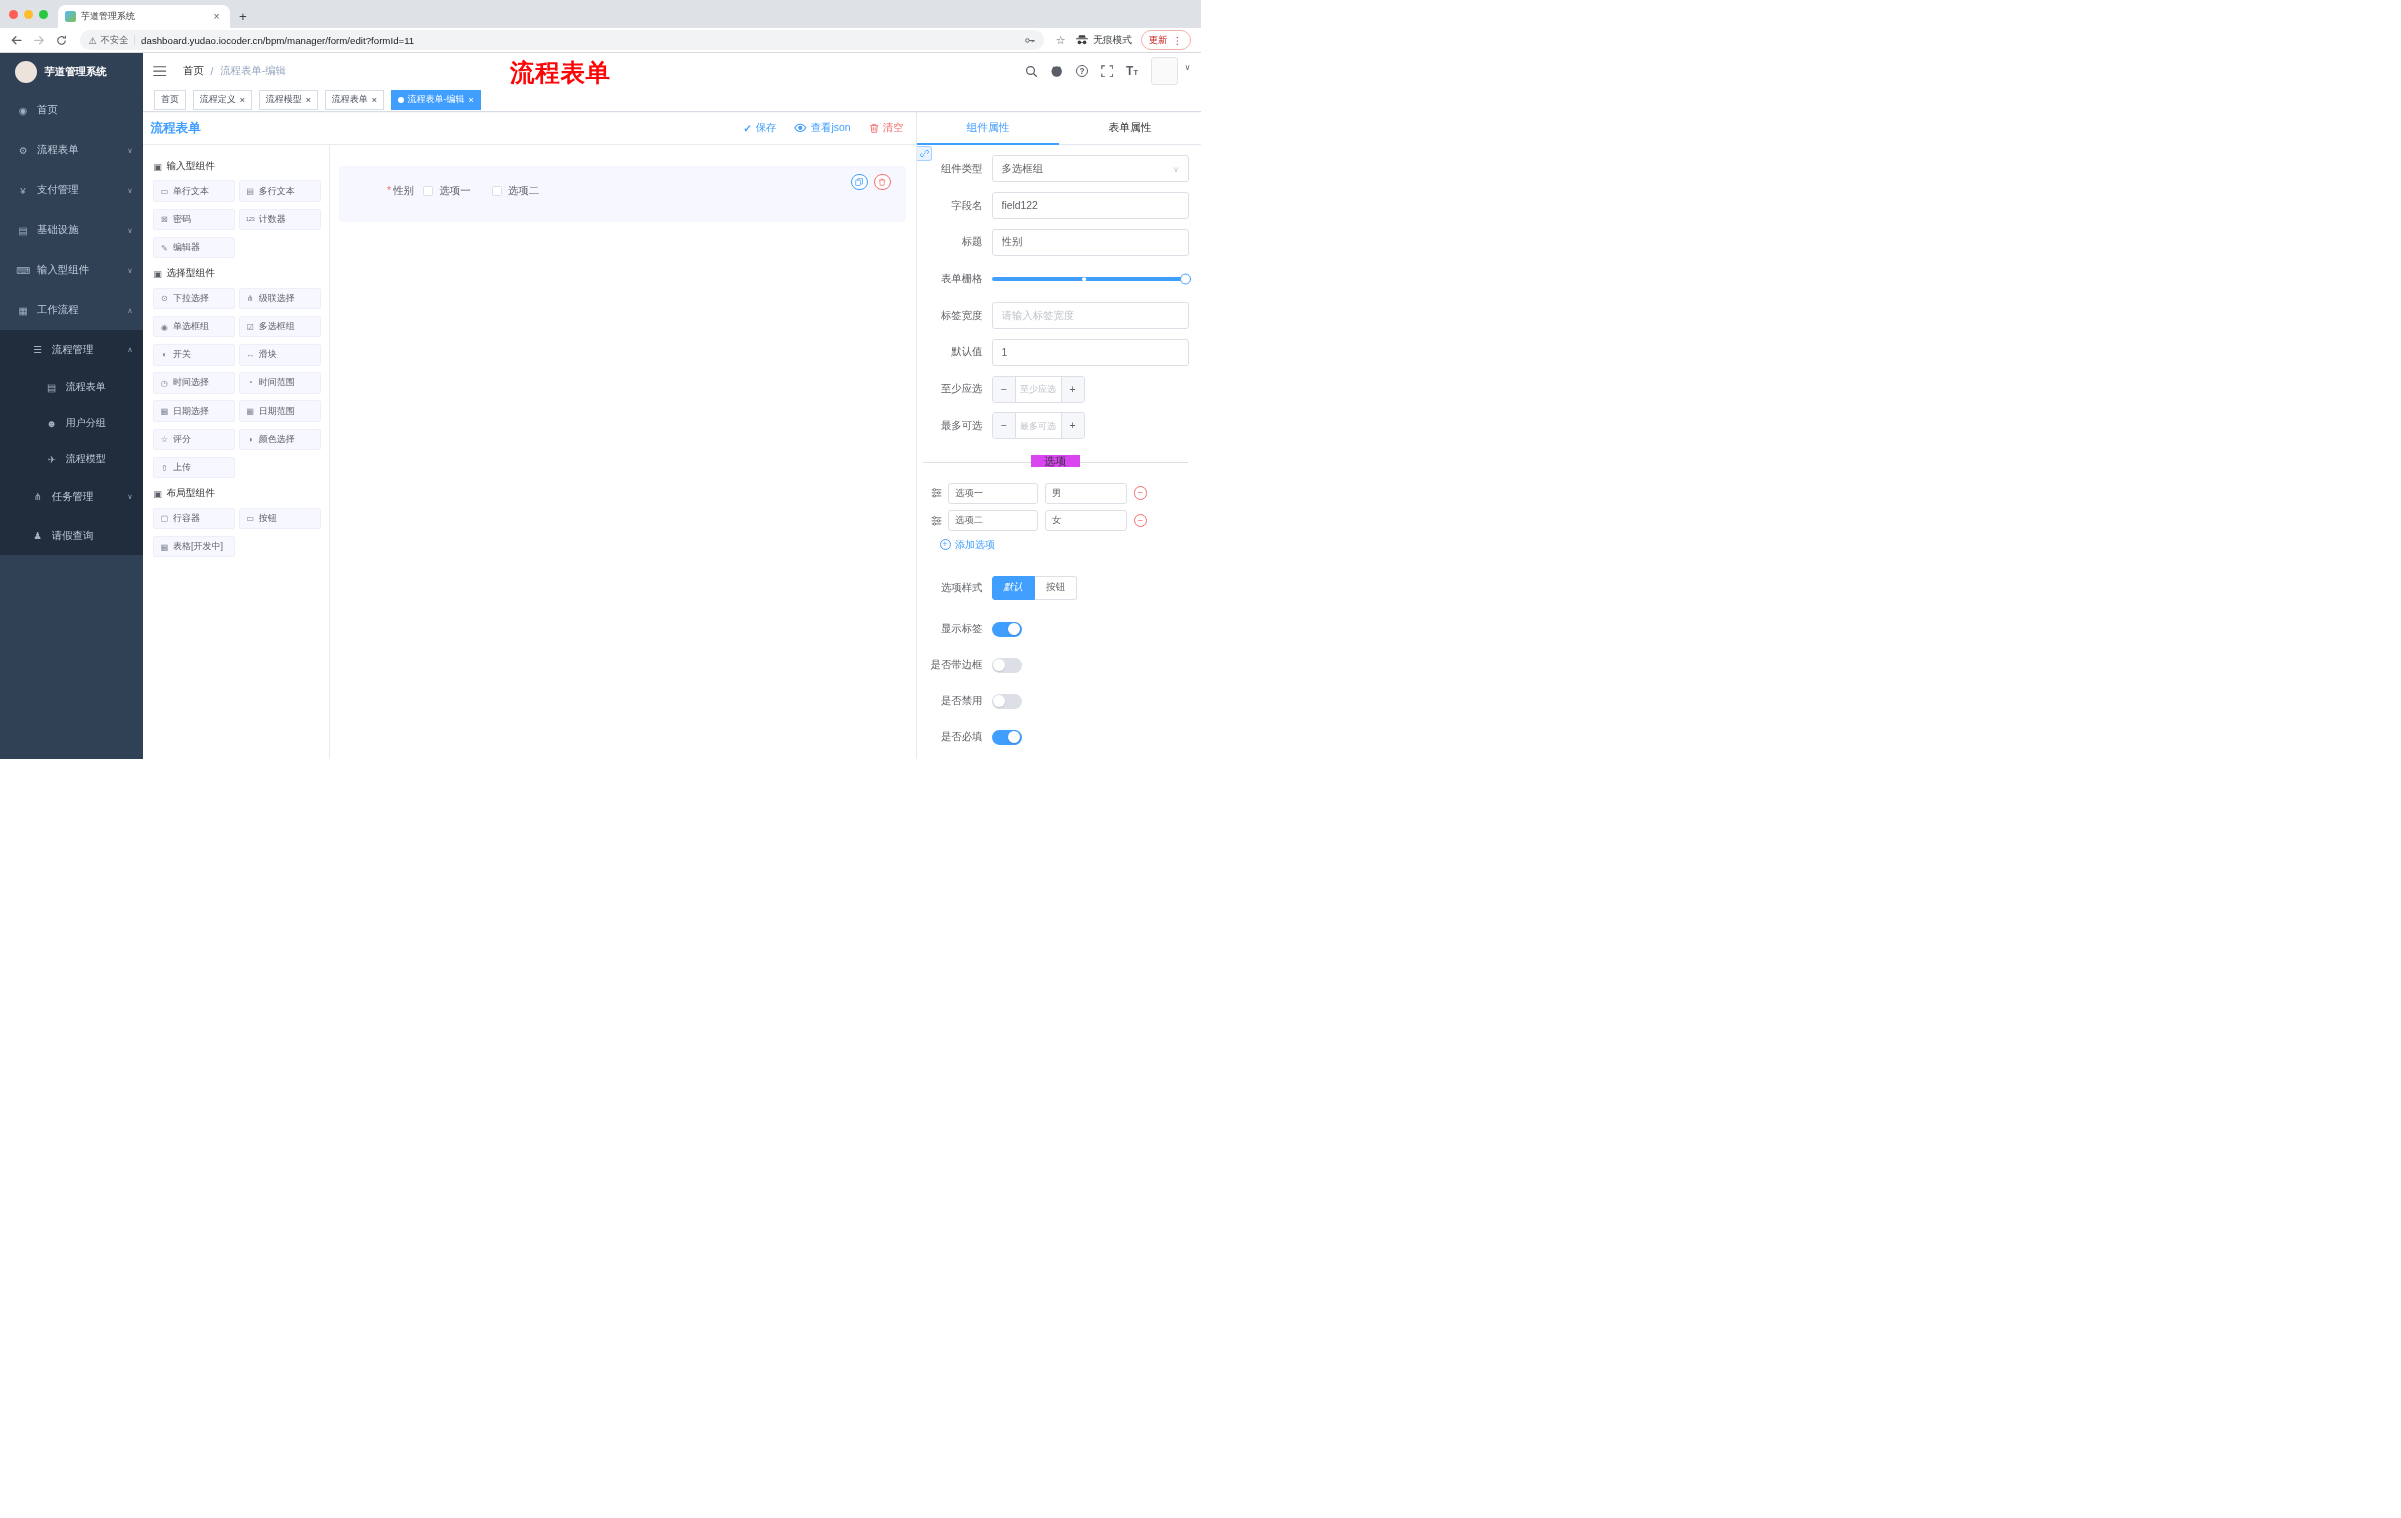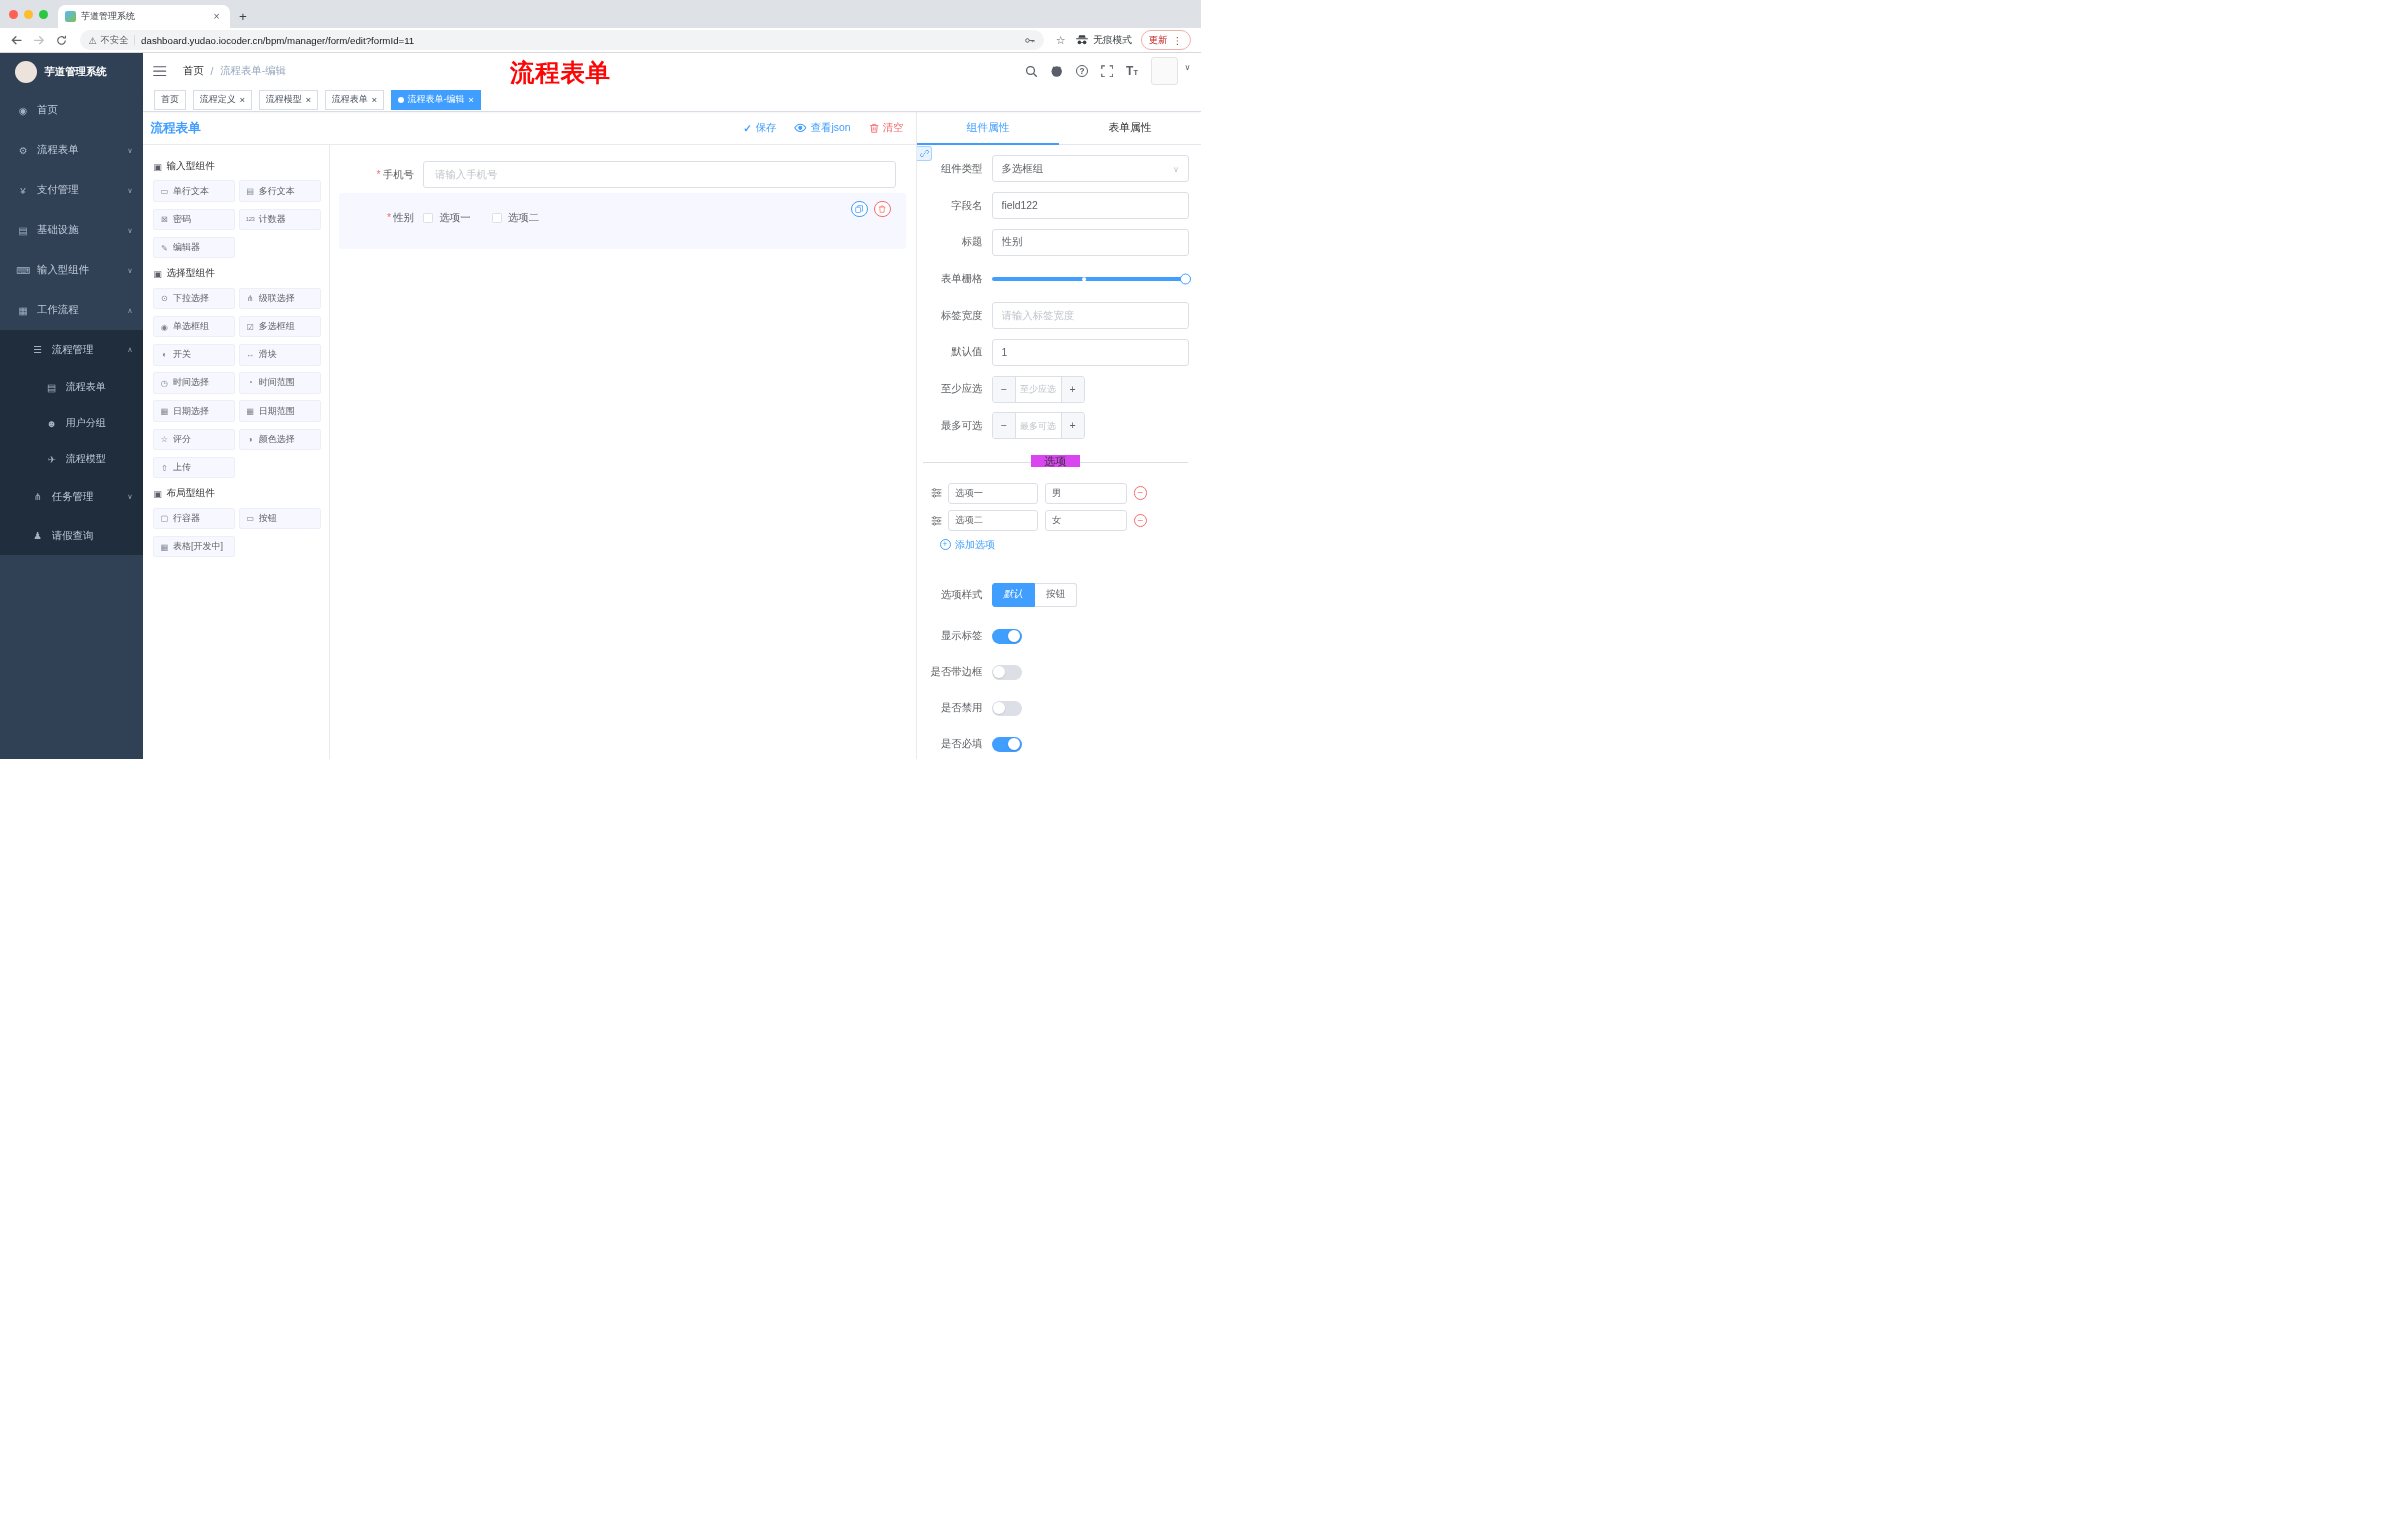--- a/index.html
+++ b/index.html
@@ -144,21 +144,21 @@
   .options-divider::before { content:""; position:absolute; left:1.5px; right:1.5px; top:50%; height:0.7px; background:#dcdfe6; }
   .options-divider span { position:relative; background:#d946ef; padding:0 13.4px; font-size:11px; color:#303133; }
   .opt-row { display:flex; align-items:center; gap:6.7px; margin-bottom:6.7px; padding-left:9px; }
   .opt-handle { color:#606266; cursor:move; display:flex; }
   .opt-input { height:21px; border:0.7px solid #dcdfe6; border-radius:3px; padding:0 6px; font-size:9.3px; color:#606266; outline:none; background:#fff; }
   .opt-input.label { width:90px; }
   .opt-input.value { width:82px; }
   .remove-btn { width:13.4px; height:13.4px; border-radius:50%; border:0.7px solid #f56c6c; color:#f56c6c; display:flex; align-items:center; justify-content:center; font-size:9.7px; line-height:1; cursor:pointer; flex-shrink:0; }
   .add-option { display:flex; align-items:center; gap:4.5px; color:#409eff; font-size:10px; padding-left:18px; margin-top:4.5px; cursor:pointer; }
   .add-icon { width:11px; height:11px; border:0.7px solid #409eff; border-radius:50%; display:flex; align-items:center; justify-content:center; font-size:8.2px; }
-  .style-row { margin-top:31px; margin-bottom:22px; }
+  .style-row { margin-top:24px; margin-bottom:22px; }
   .rb-group { display:flex; }
   .rb { height:24px; padding:0 11px; display:flex; align-items:center; border:0.7px solid #dcdfe6; font-size:9.7px; color:#606266; cursor:pointer; }
   .rb:first-child { border-radius:3px 0 0 3px;font-style:italic; }
   .rb:last-child { border-radius:0 3px 3px 0; border-left:none; }
   .rb.active { background:#409eff; border-color:#409eff; color:#fff; }
   .prop-row.toggle-row { margin-bottom:21px; }
   .toggle { width:30px; height:15px; border-radius:7.4px; position:relative; cursor:pointer; }
   .toggle.on { background:#409eff; }
   .toggle.off { background:#dcdfe6; }
   .toggle .knob { position:absolute; top:1.5px; width:12px; height:12px; border-radius:50%; background:#fff; box-shadow:0 0.7px 1.5px rgba(0,0,0,.15); }
@@ -498,26 +498,20 @@
                 </div>
               <div class="palette-item">
                   <span class="pi-icon">▦</span>
                   <span>表格[开发中]</span>
                 </div>
             </div>
 
           </div>
 
           <div class="canvas">
-            <div class="canvas-row">
-              <span class="cv-label required">手机号</span>
-              <div class="cv-control">
-                <input class="cv-input" placeholder="请输入手机号" style="">
-              </div>
-            </div>
 
             <div class="drawing-item active">
               <div class="canvas-row">
                 <span class="cv-label required">性别</span>
                 <div class="cv-control checkbox-group">
                   <span class="checkbox-item">
                     <span class="cb-box"></span>
                     <span>选项一</span>
                   </span>
                   <span class="checkbox-item">

